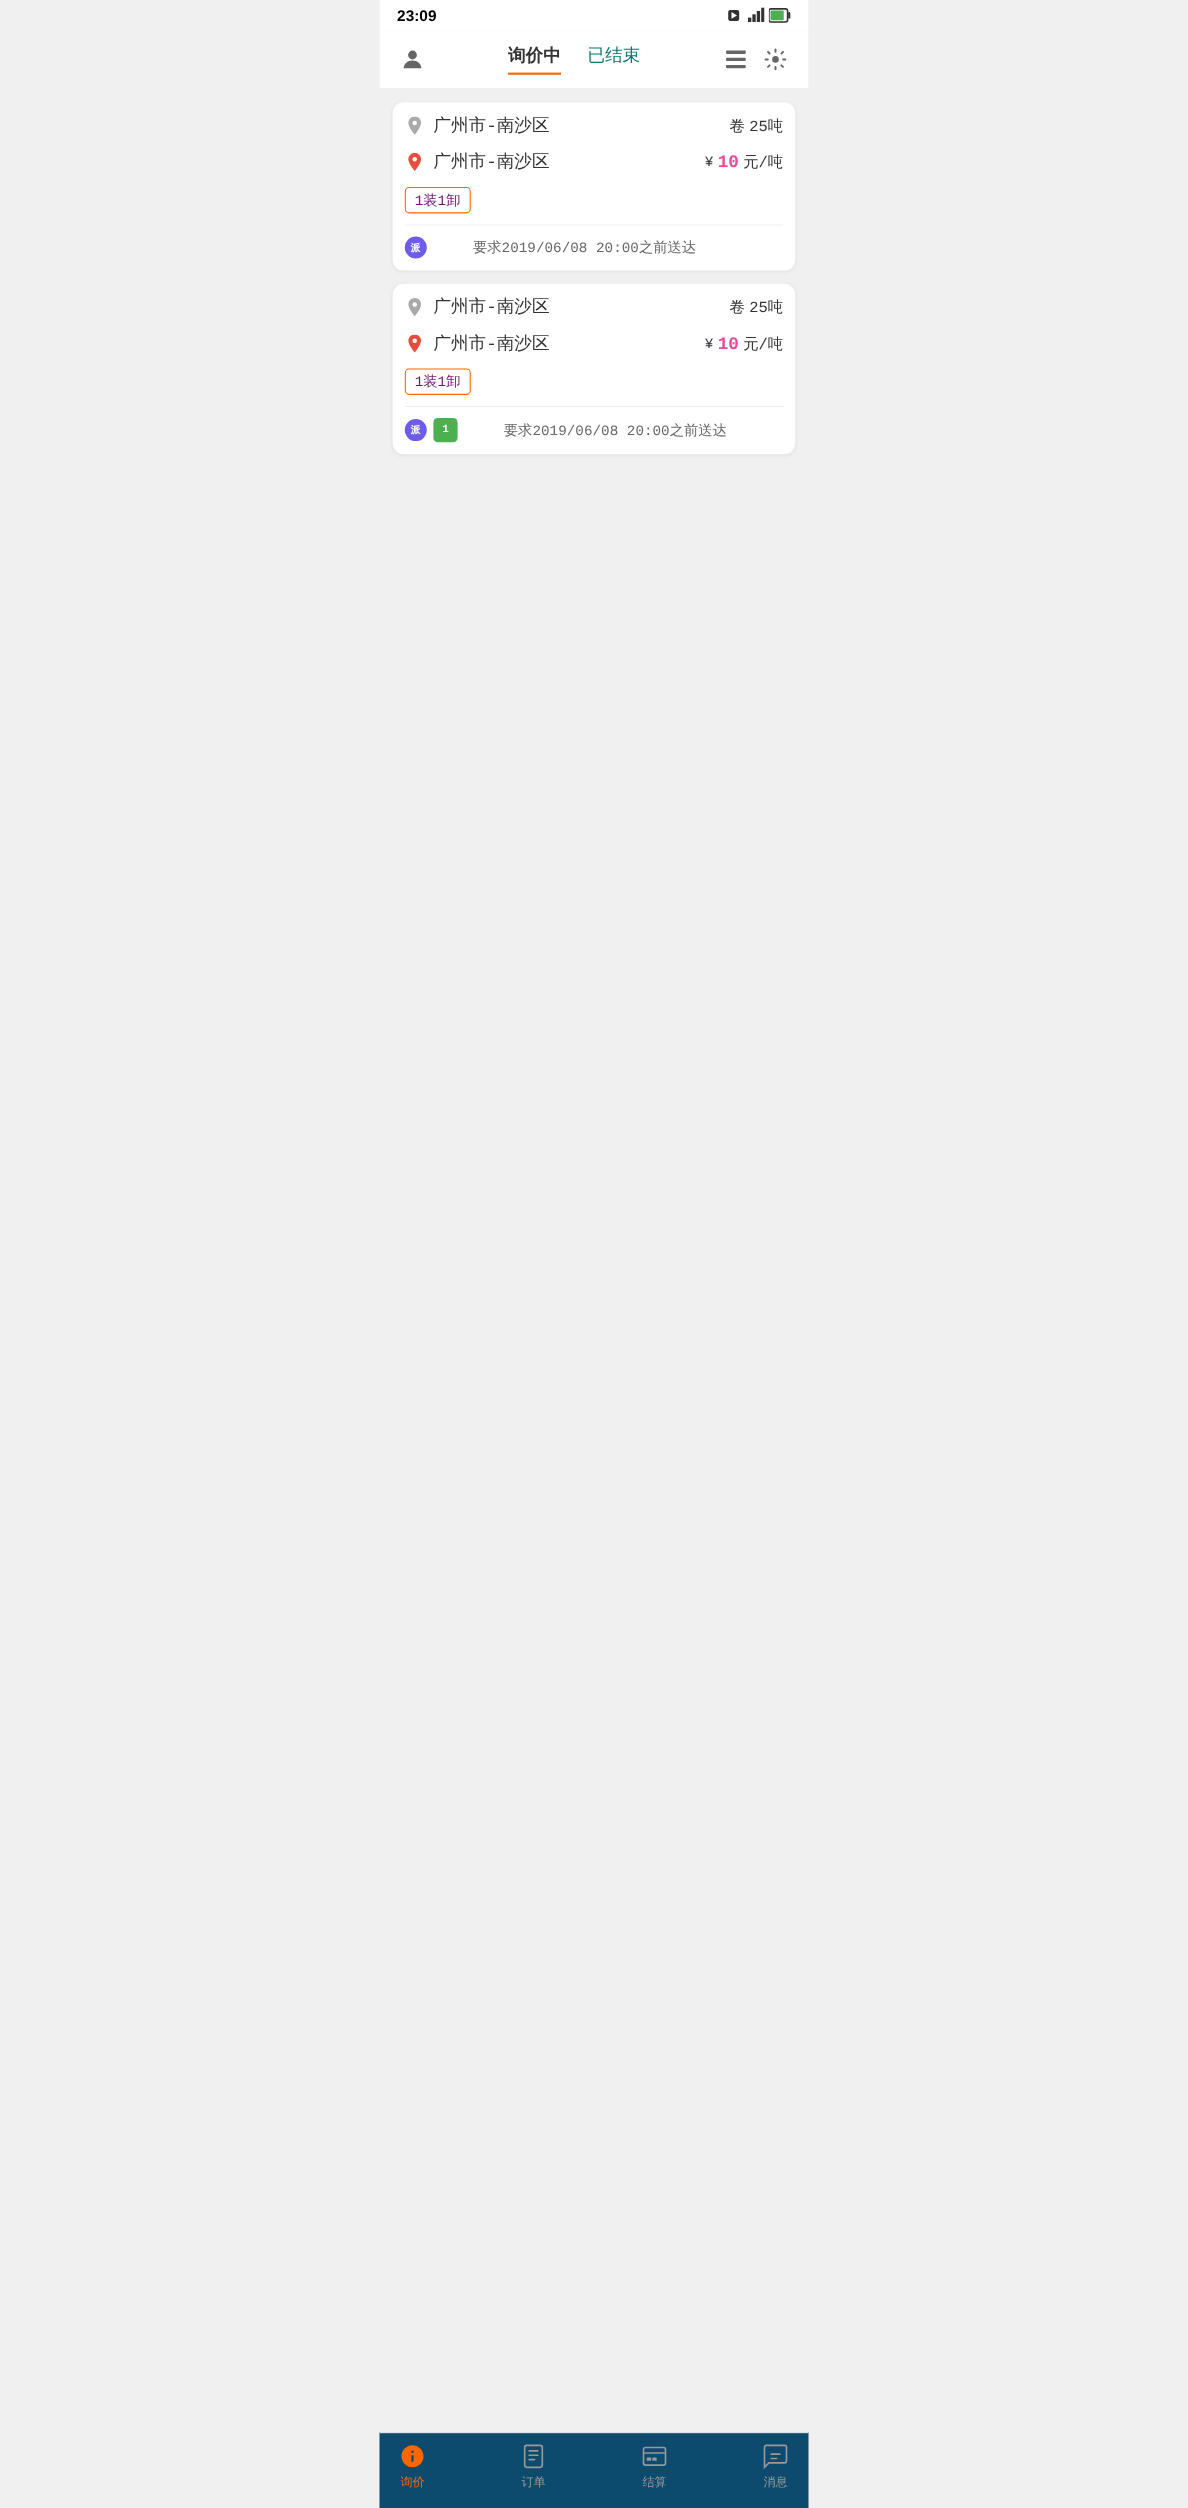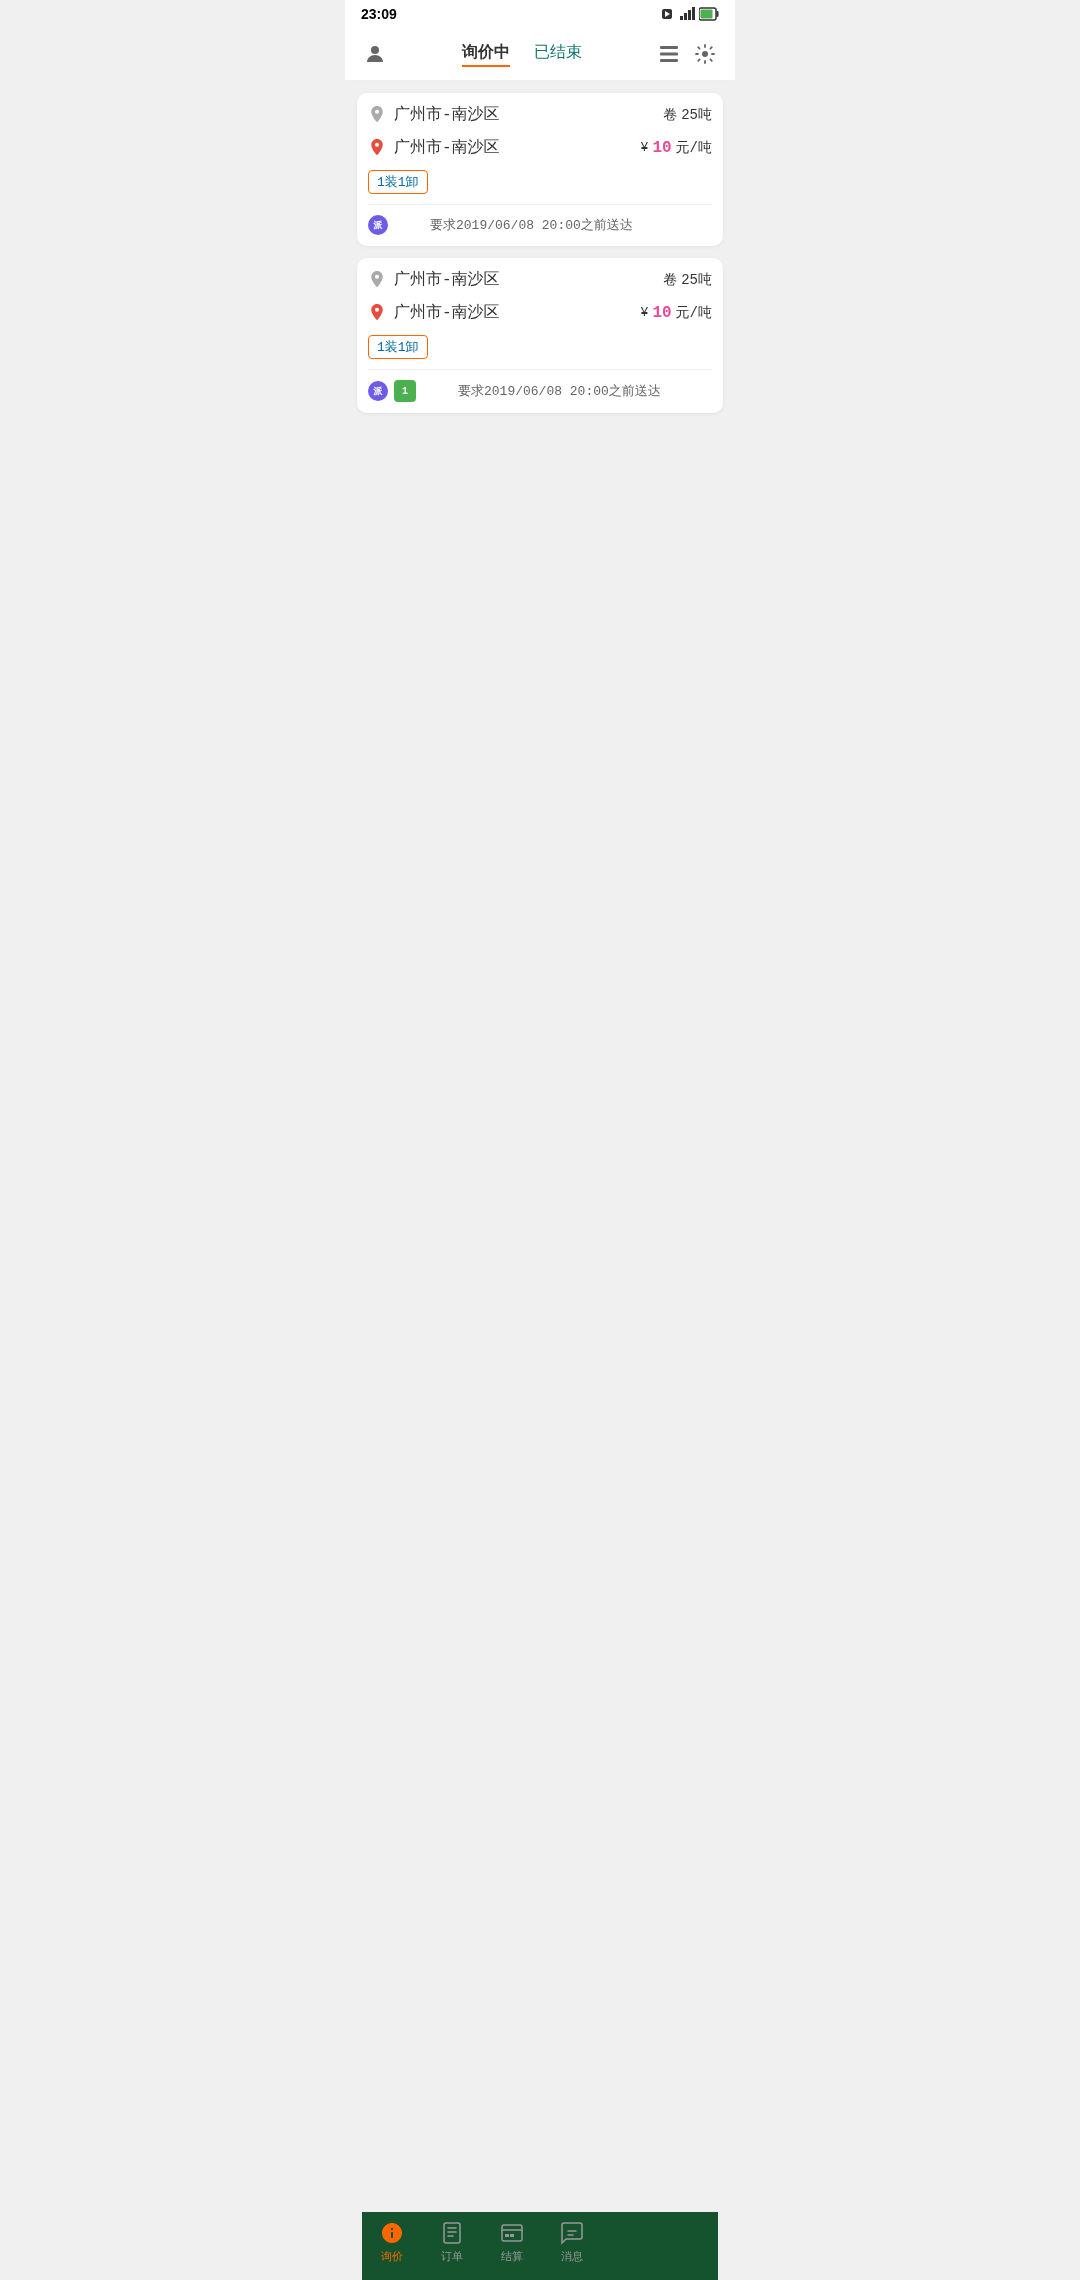--- a/index.html
+++ b/index.html
@@ -36,21 +36,20 @@
     .status-icons {
       display: flex;
       align-items: center;
       gap: 4px;
     }
 
     
     .header {
       background: #fff;
       display: flex;
-      align-items: center;
       justify-content: space-between;
       padding: 12px 16px;
       border-bottom: 1px solid #eee;
     }
 
     .header-tabs {
       display: flex;
       gap: 24px;
       flex: 1;
       justify-content: center;
@@ -150,21 +149,21 @@
       color: #333;
     }
 
     .badge-row {
       margin: 10px 0;
     }
 
     .badge {
       display: inline-block;
       border: 1px solid #ff6600;
-      color: #0369a1;
+      color: #701a75;
       border-radius: 4px;
       padding: 2px 8px;
       font-size: 13px;
     }
 
     .delivery-row {
       display: flex;
       align-items: center;
       gap: 6px;
       margin-top: 10px;
@@ -208,25 +207,25 @@
       border-top: 1px solid #f0f0f0;
       margin: 10px 0;
     }
 
     
     .bottom-nav {
       position: fixed;
       bottom: 0;
       left: 50%;
       transform: translateX(-50%);
-      width: 356px;
-      background: #14532d;
+      width: 390px;
+      background: #0c4a6e;
       border-top: 1px solid #eee;
       display: flex;
-      justify-content: flex-start;
+      justify-content: space-between;
       padding: 8px 0 16px;
     }
 
     .nav-item {
       display: flex;
       flex-direction: column;
       align-items: center;
       gap: 3px;
       cursor: pointer;
       min-width: 60px;

